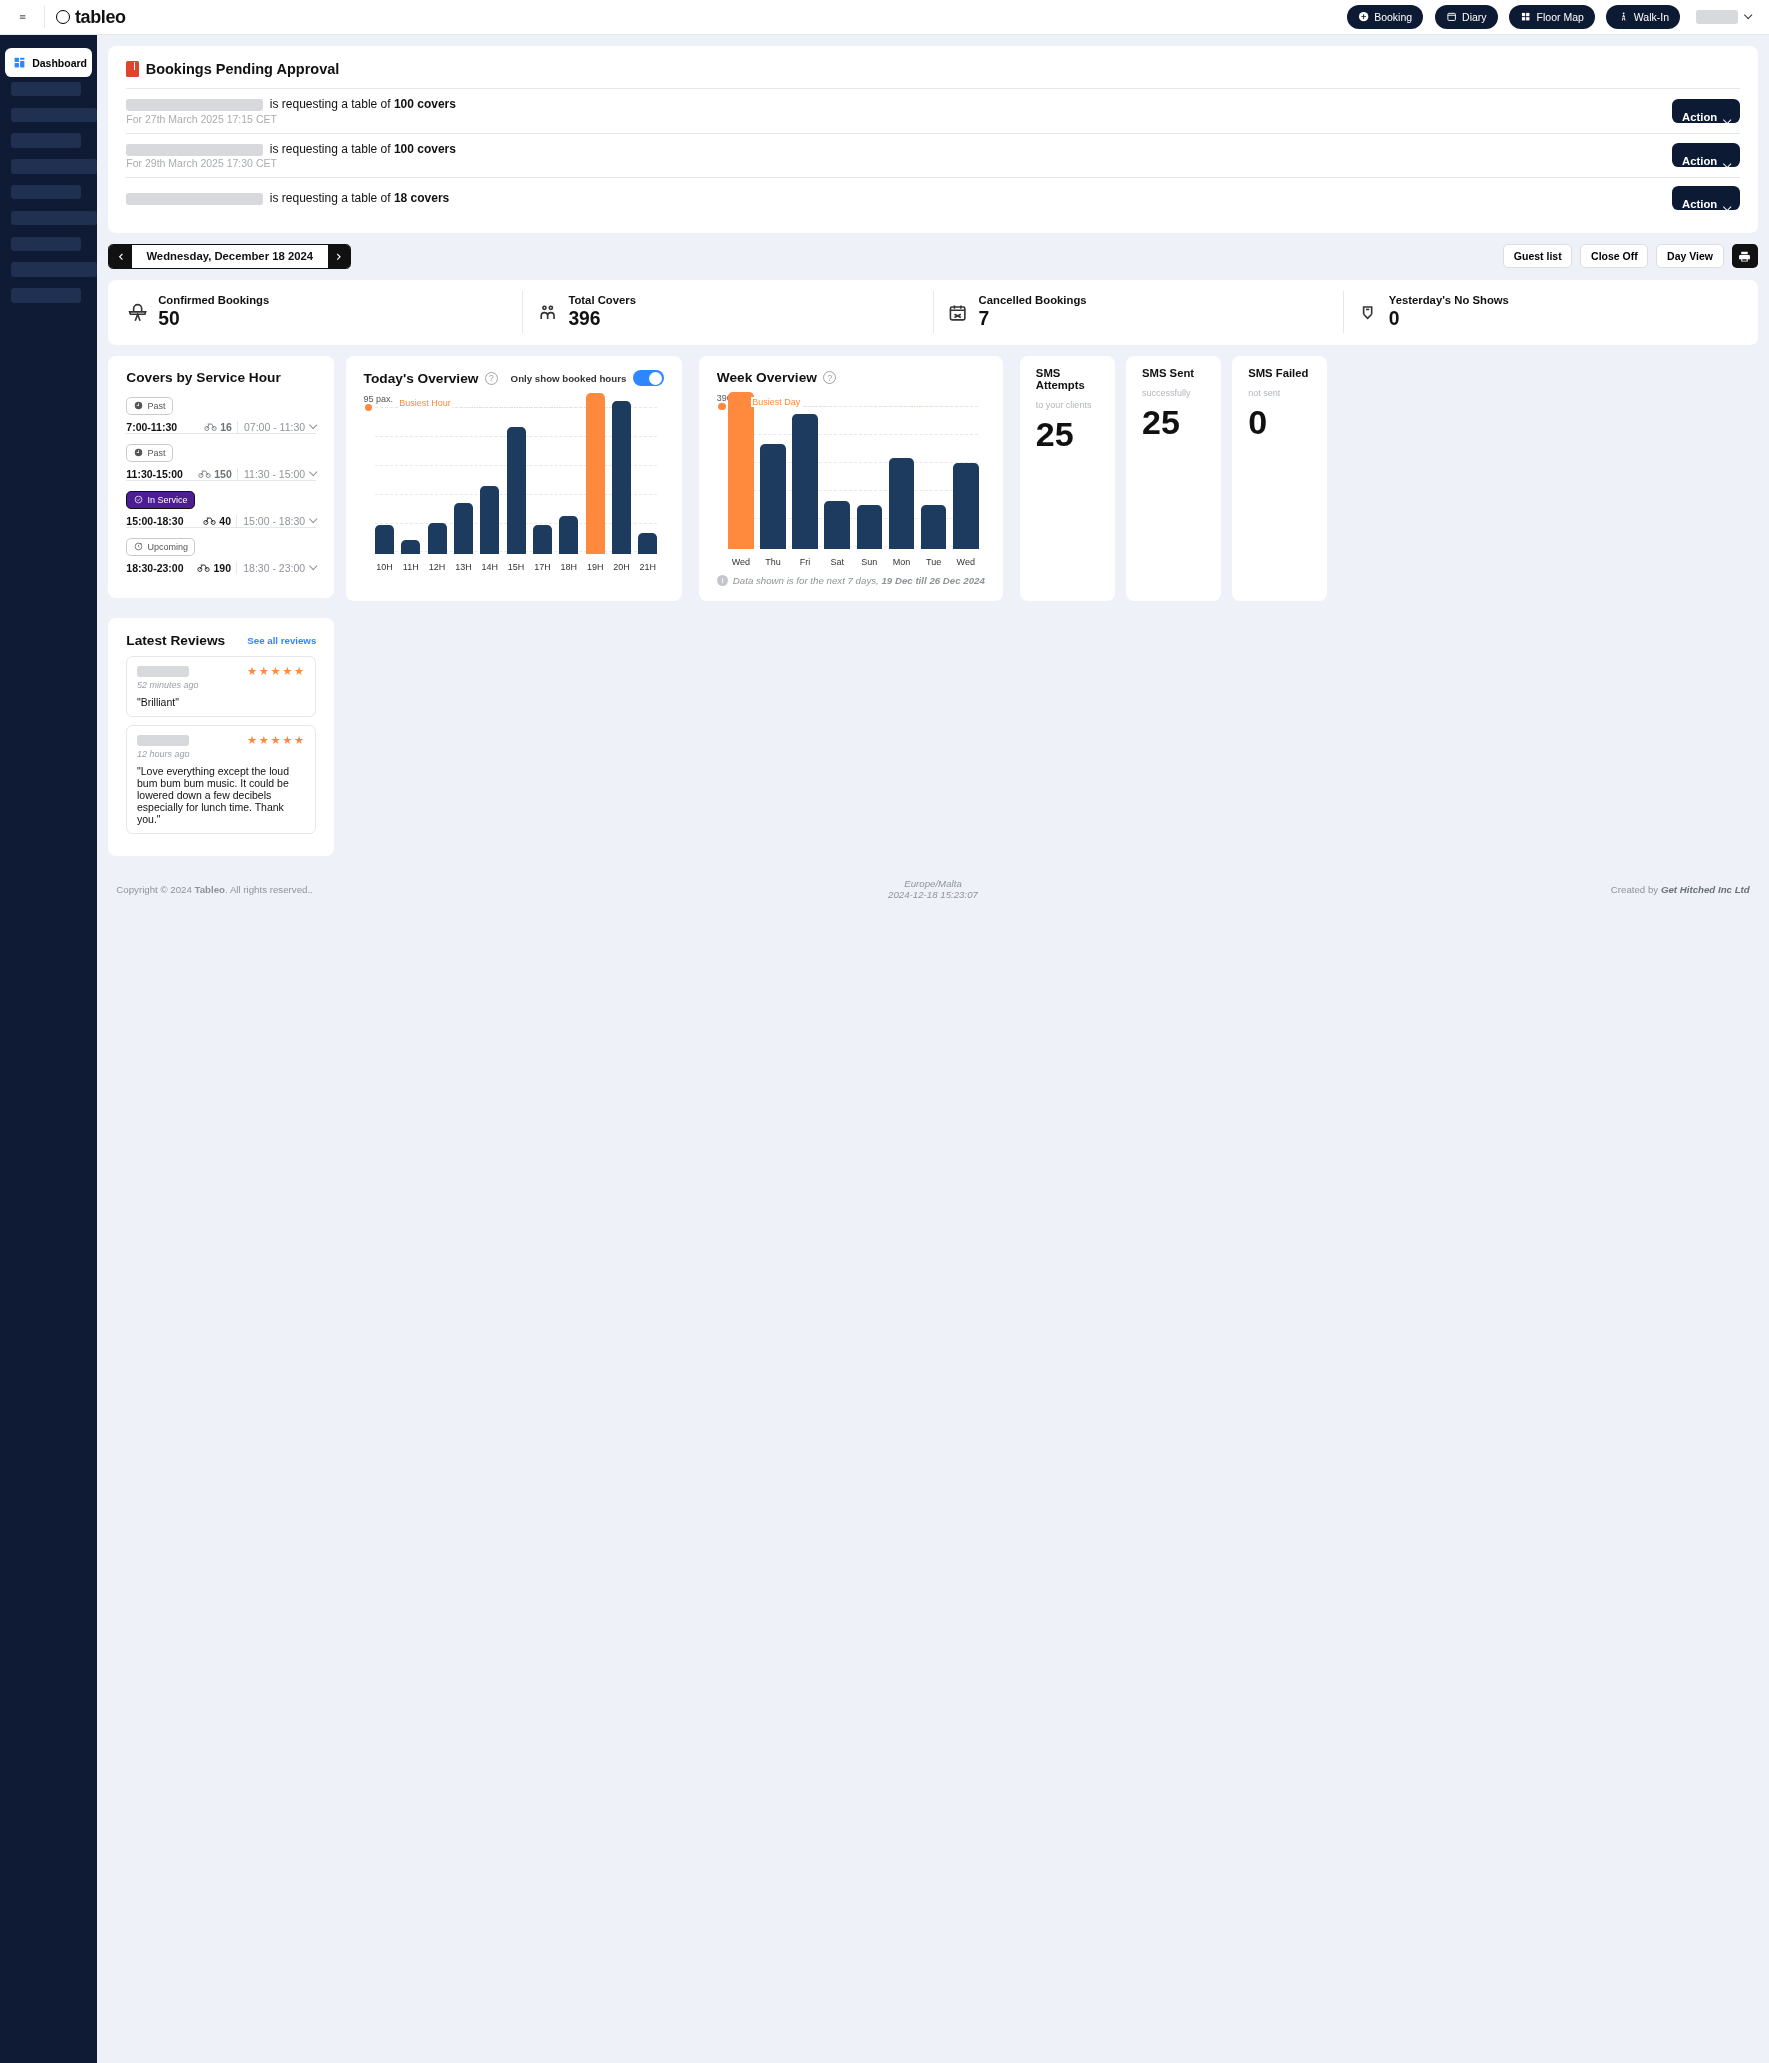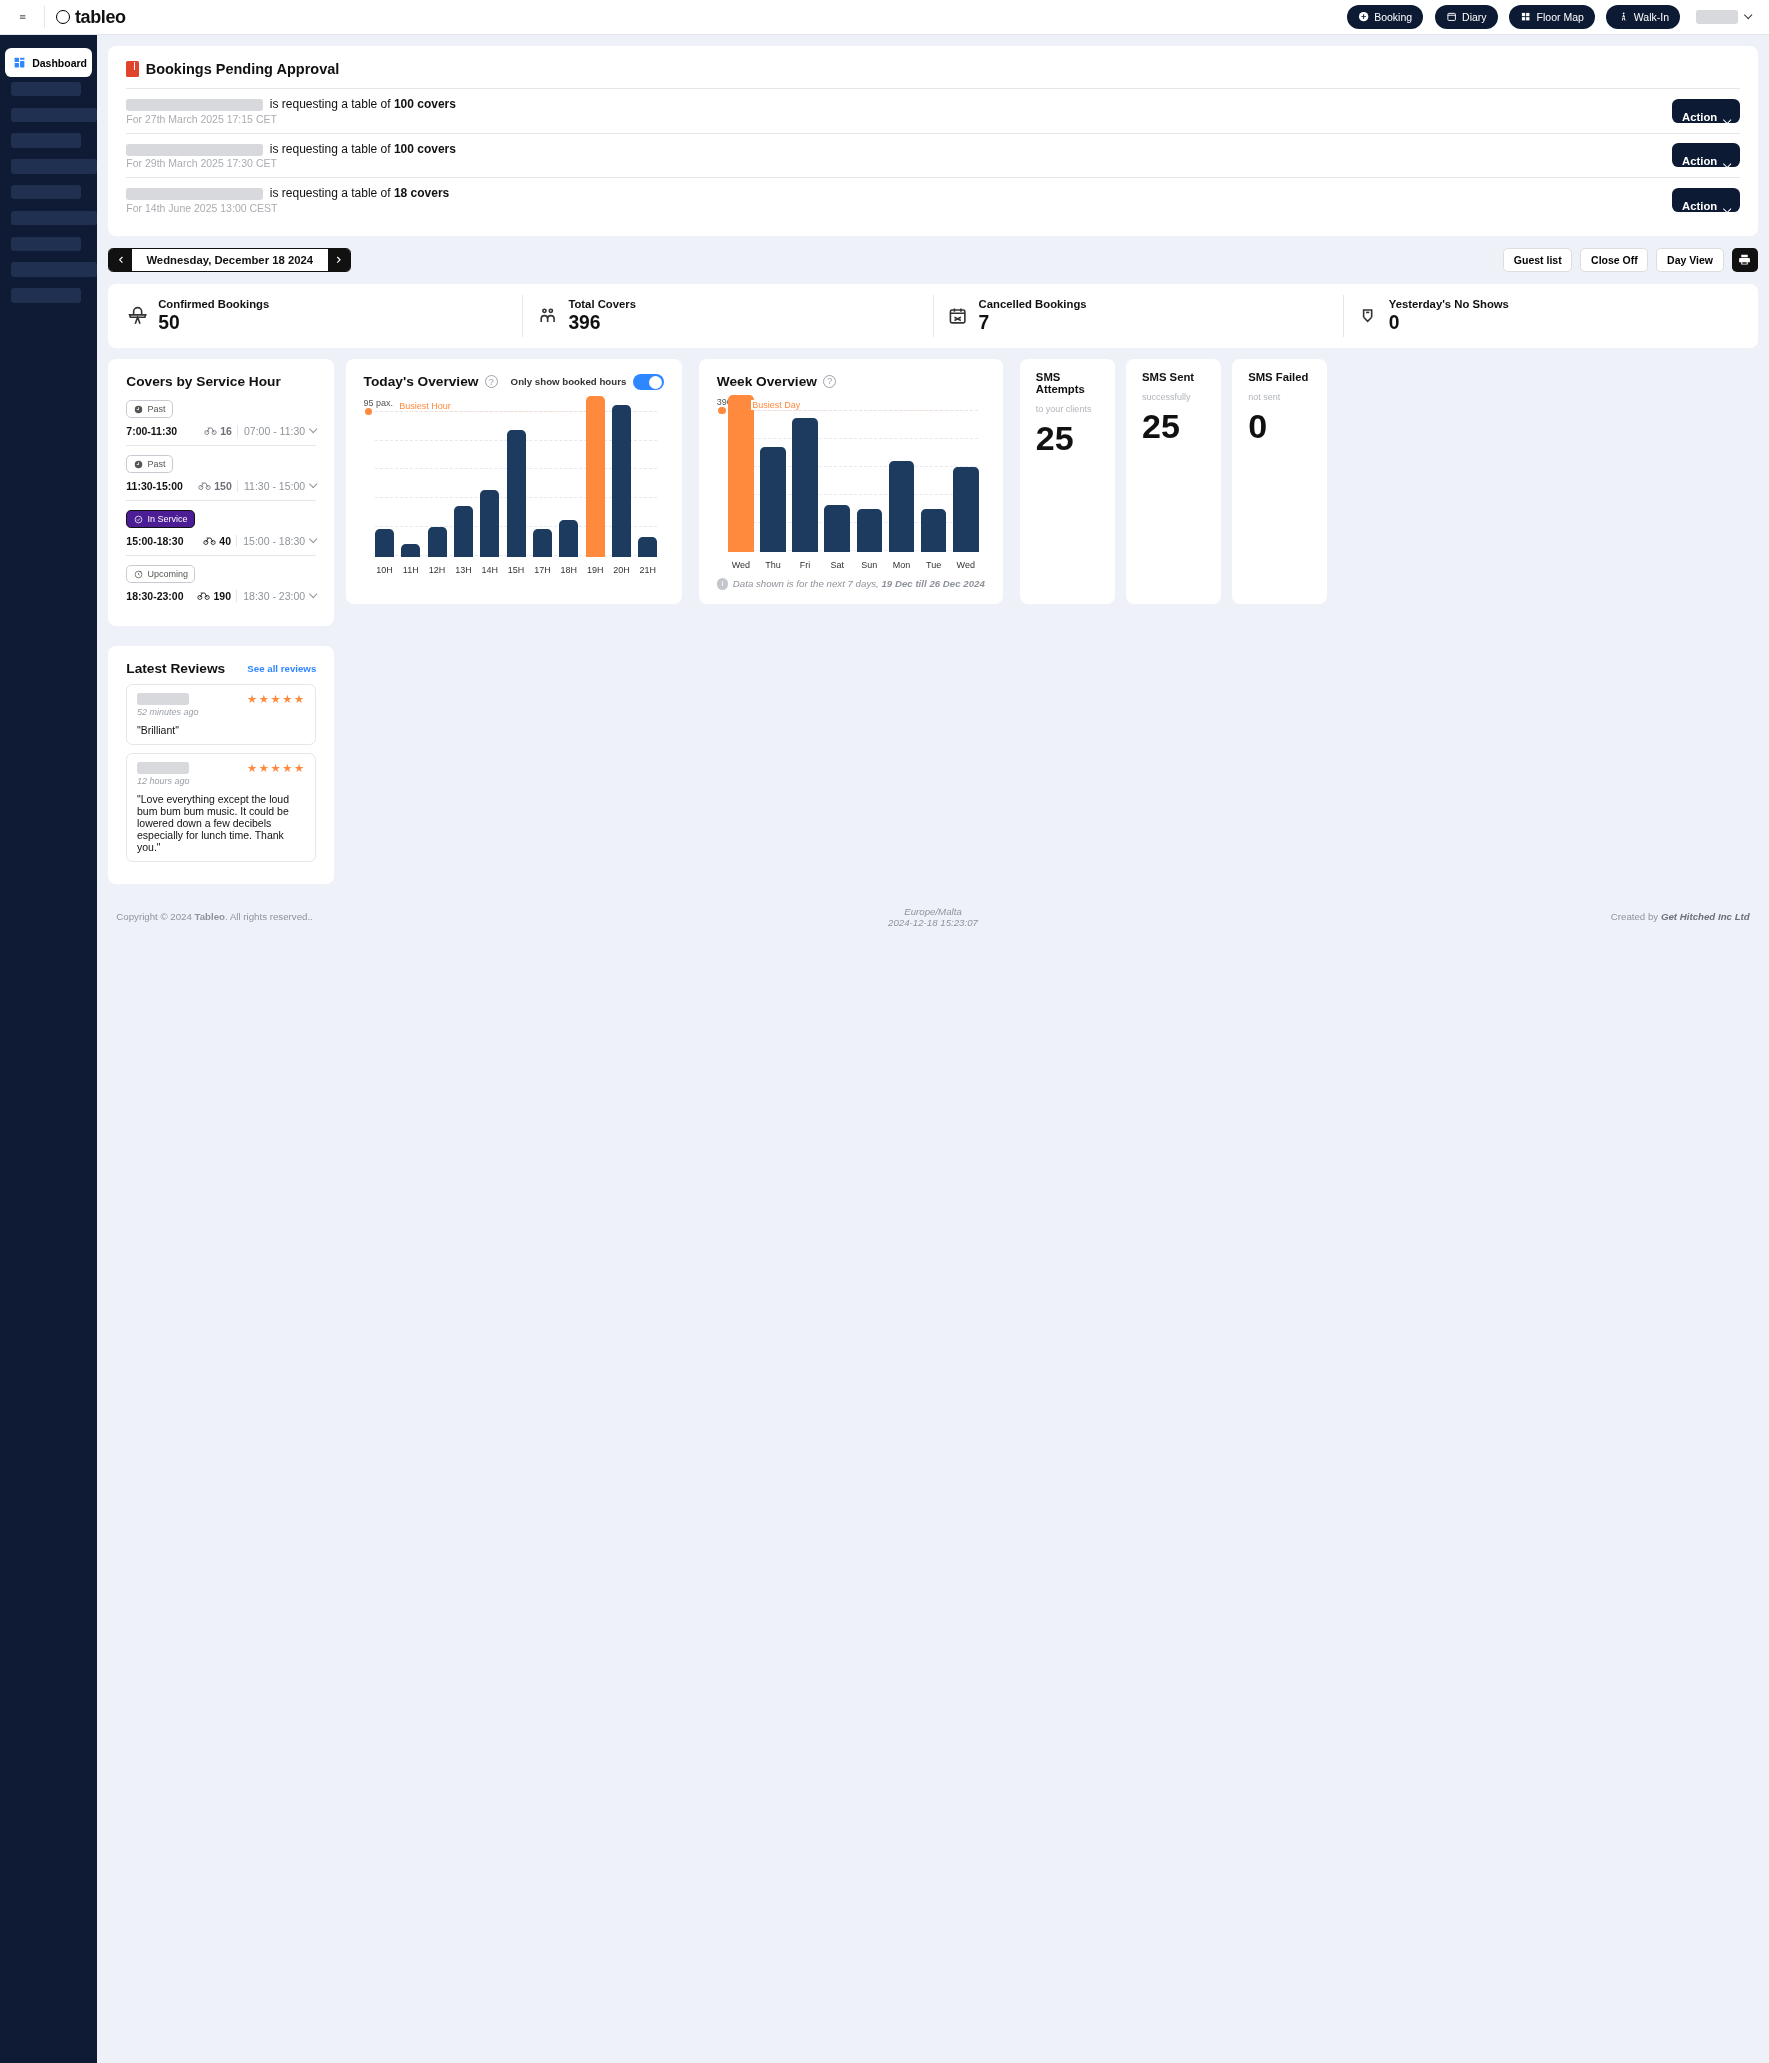--- a/index.html
+++ b/index.html
@@ -85,21 +85,21 @@
 .twocol{display:flex;gap:11.3px;align-items:flex-start}
 .colL{width:226px;display:flex;flex-direction:column;gap:20px}
 .colR{flex:1;display:flex;flex-direction:row;gap:17px}
 
 
 .sh-title{font-size:13.7px;font-weight:800;margin-bottom:11.3px}
 .sh-block{margin-bottom:9.7px}
 .sh-chip{display:inline-flex;align-items:center;gap:4.8px;border:0.8px solid #c7cbd1;border-radius:4.8px;height:18px;padding:0 6.4px;font-size:9px;color:#555;margin-bottom:6.4px}
 .sh-chip.dark{background:#4c1d95;color:#fff;border-color:#111}
 .sh-chip svg{width:9px;height:9px;fill:currentColor}
-.sh-row{display:flex;align-items:center;gap:4.8px;font-size:10.5px;font-weight:700;padding-bottom:8px;border-bottom:0.8px solid var(--border)}
+.sh-row{display:flex;align-items:center;gap:4.8px;font-size:10.5px;font-weight:700;padding-bottom:0;border-bottom:0.8px solid var(--border)}
 .sh-row.last{border-bottom:none;padding-bottom:0}
 .sh-row .rng{flex:1}
 .sh-row .cov{display:flex;align-items:center;gap:3.2px;color:#6d7079;font-weight:600}
 .sh-row .cov.bold{color:#111;font-weight:800}
 .sh-row .sel{color:#8e939a;font-weight:500;border-left:0.8px solid var(--border);padding-left:6.4px;display:flex;align-items:center;gap:4.8px}
 .sh-row .sel .caret{border-color:#8e939a}
 .bike{width:13px;height:9.7px}
 
 
 .rev-head{display:flex;align-items:center;margin-bottom:8px}
@@ -251,21 +251,20 @@
     <div class="line2">For 29th March 2025 17:30 CET</div>
   </div>
   <button class="action-btn">
               <span>Action</span>
               <span class="caret"></span>
             </button>
           </div>
           <div class="pa-row">
             <div class="grow">
     <div class="line1"><span class="blur"></span><span> is requesting a table of </span><b>18 covers</b></div>
-    <div class="line2">For 14th June 2025 13:00 CEST</div>
   </div>
   <button class="action-btn">
               <span>Action</span>
               <span class="caret"></span>
             </button>
           </div>
         </div>
     </div>
 
     <div class="ctl-row">

